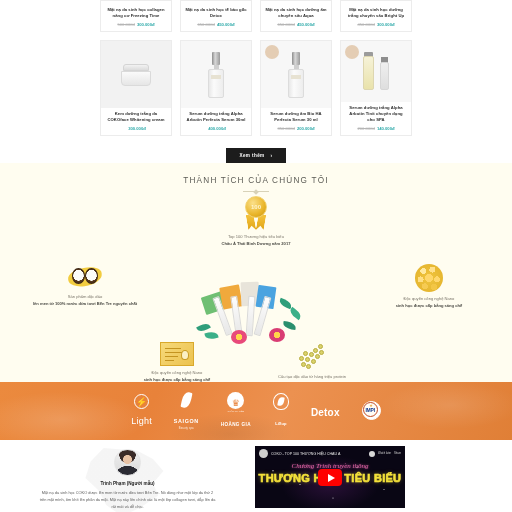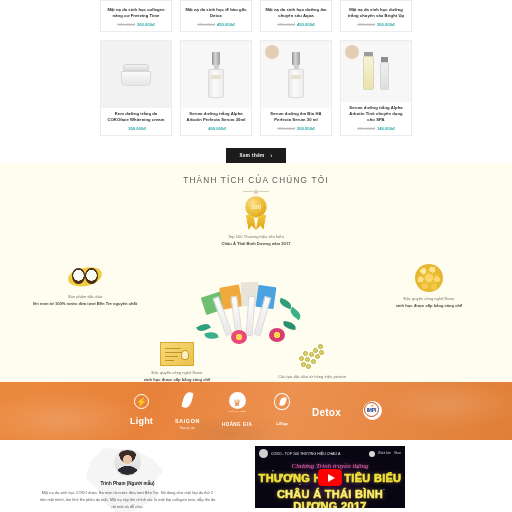--- a/index.html
+++ b/index.html
@@ -276,21 +276,21 @@
   .plogo .mark { display: block; margin: 0 auto 1px; }
 
   .light-mark {
     width: 15px; height: 15px; border-radius: 50%;
     border: 1.4px solid #fff; position: relative;
   }
   .light-mark::after {
     content: "⚡"; position: absolute; inset: 0;
     font-size: 9px; line-height: 14px; color: #fff;
   }
-  .plogo .light-text { font-size: 9px; font-weight: bold; letter-spacing: .2px; }
+  .plogo .light-text { font-size: 9px; font-weight: normal; letter-spacing: .2px; }
 
   .saigon-mark { width: 15px; height: 16px; position: relative; }
   .saigon-mark .f {
     position: absolute; left: 3px; top: 0; width: 9px; height: 16px;
     background: #fff; border-radius: 60% 10% 60% 10%;
     transform: rotate(12deg);
   }
   .plogo .saigon-text { font-size: 5.4px; font-weight: bold; letter-spacing: .6px; }
   .plogo .saigon-sub { font-size: 2.6px; opacity: .85; letter-spacing: .2px; }
 
@@ -699,20 +699,19 @@
         <div class="vid-stars"></div>
         <div class="yt-bar">
           <span class="yt-av"></span>
           <span class="yt-title">COKO - TOP 100 THƯƠNG HIỆU CHÂU Á</span>
           <span class="yt-icn"></span>
           <span class="yt-lbl">Watch later</span>
           <span class="yt-lbl">Share</span>
         </div>
         <div class="v-script">Chương Trình truyền thông</div>
         <div class="v-l1">THƯƠNG HIỆU TIÊU BIỂU</div>
-        <div class="v-l2">CHÂU Á THÁI BÌNH DƯƠNG 2017</div>
         <div class="yt-play"></div>
       </div>
     </div>
 
   </section>
 
 </div>
 
 </body></html>

